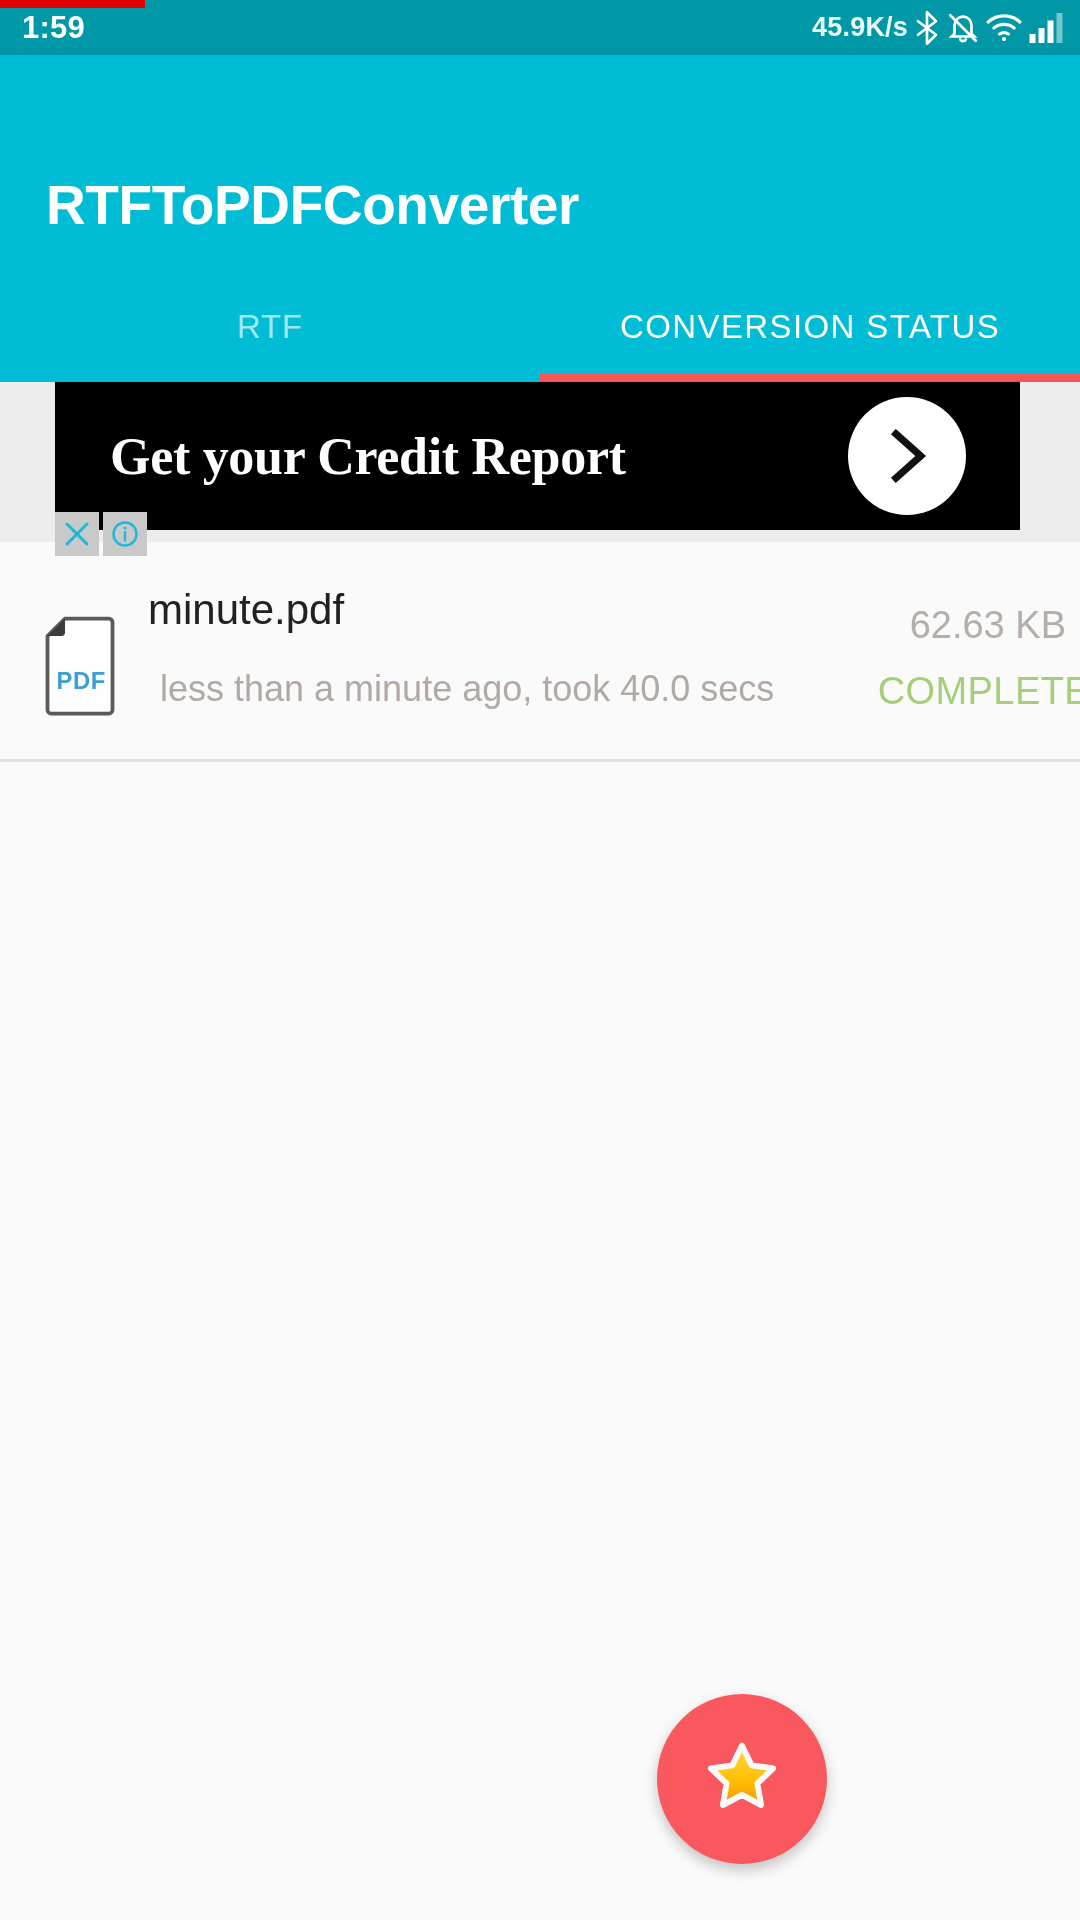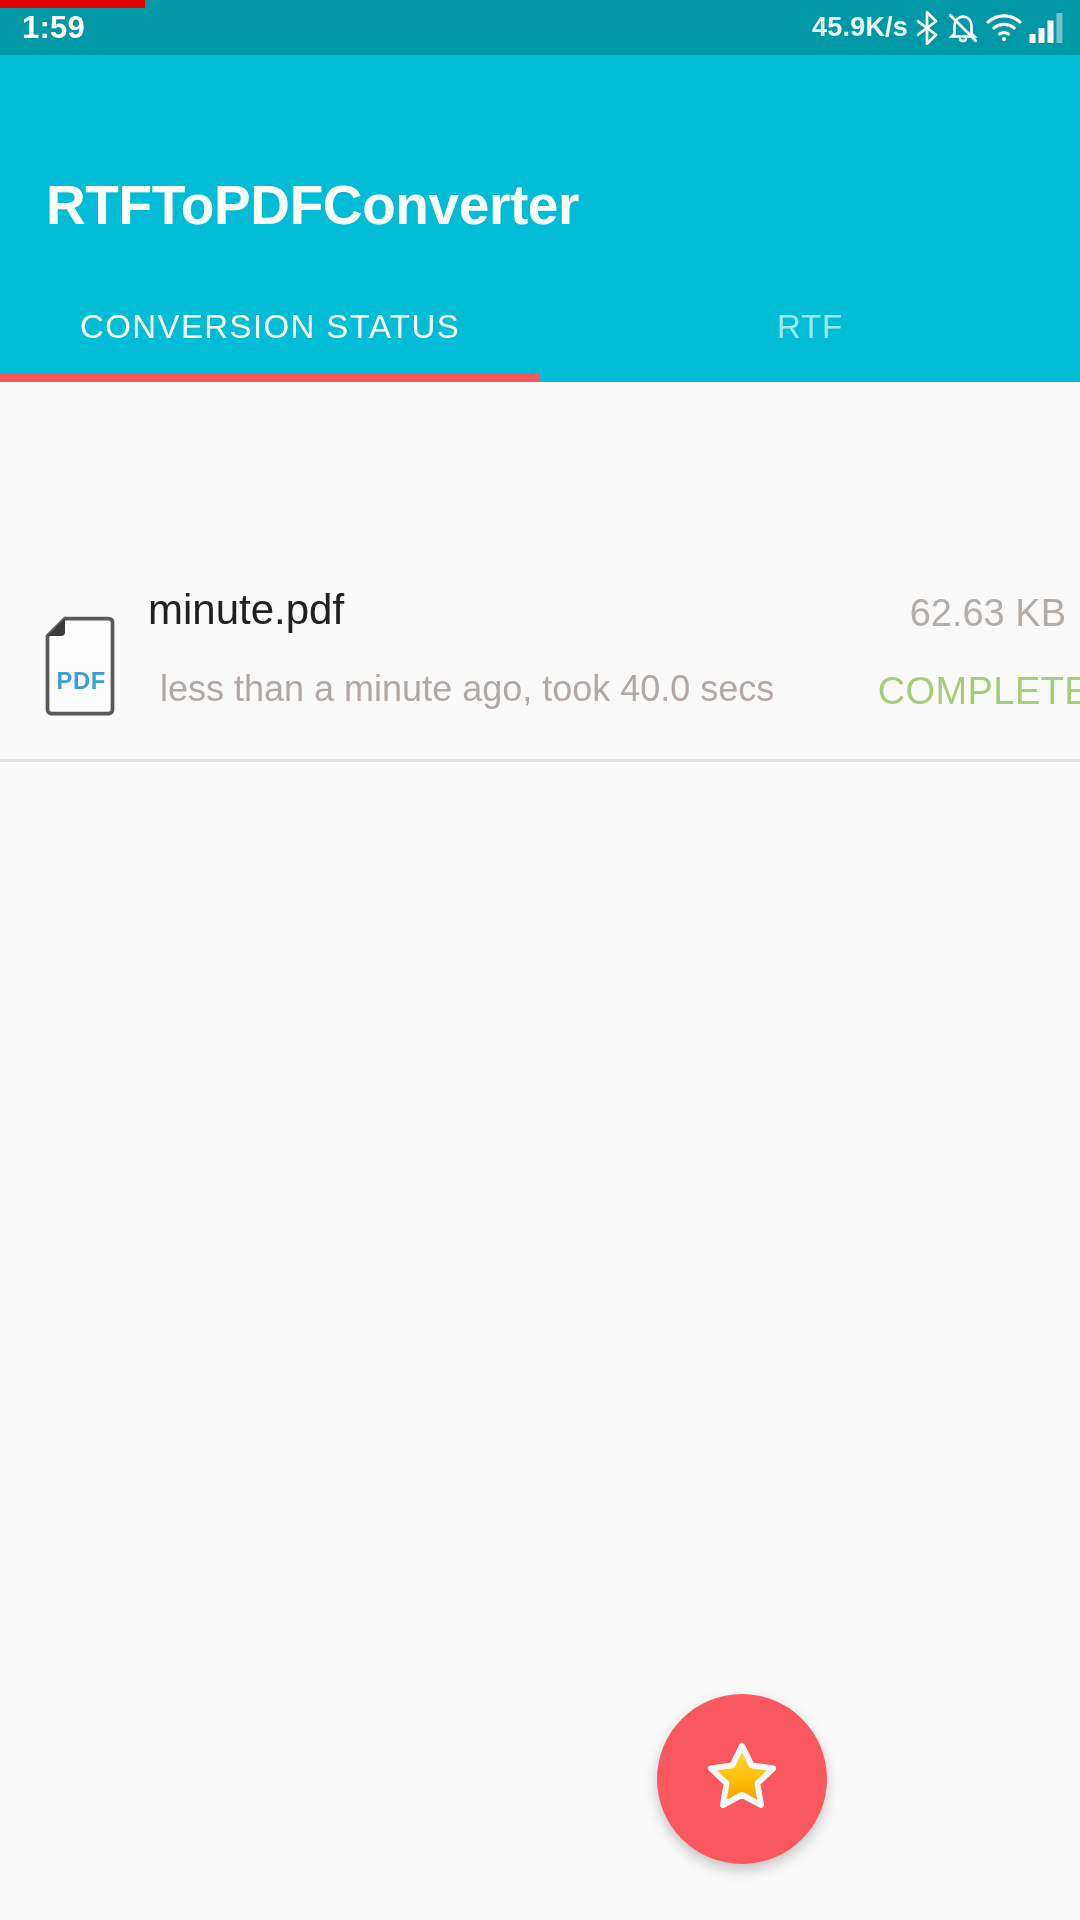--- a/index.html
+++ b/index.html
@@ -94,21 +94,21 @@
   .row .file-icon{ top:50px; }
   .f-name{
     position:absolute; left:148px; top:44px;
     font-size:42px; color:#212121; font-weight:400;
   }
   .f-sub{
     position:absolute; left:160px; top:126px;
     font-size:36px; color:#B3A9A4;
   }
   .f-size{
-    position:absolute; right:14px; top:50px;
+    position:absolute; right:14px; top:62px;
     font-size:38px; color:#B5ADA8;
   }
   .f-status{
     position:absolute; right:-10px; top:128px;
     font-size:38px; color:#A5CE7A; letter-spacing:.4px;
   }
 
   
   .fab{
     position:absolute; right:62px; bottom:56px;
@@ -159,30 +159,55 @@
           <rect x="19" y="0" width="4" height="20" fill="#FFFFFF" opacity="0.45"></rect>
         </svg>
       </span>
     </div>
   </div>
 
   <div class="appbar">
     <div class="app-title">RTFToPDFConverter</div>
 
     <div class="tabs">
+      <div class="tab inactive">
+        <span class="tab-label">RTF</span>
+      </div>
       <div class="tab active">
         <span class="tab-label">CONVERSION STATUS</span>
         <span class="tab-indicator"></span>
       </div>
-      <div class="tab inactive">
-        <span class="tab-label">RTF</span>
-      </div>
-    </div>
-  </div>
-
+    </div>
+  </div>
+
+  <div class="ad-zone">
+    <div class="ad-banner">
+      <div class="ad-text">Get your Credit Report</div>
+      <div class="ad-arrow">
+        <svg width="66" height="66" viewBox="0 0 24 24" fill="none" stroke="#111111" stroke-width="2.6" stroke-linecap="square" stroke-linejoin="miter">
+          <polyline points="8,4 17,12 8,20"></polyline>
+        </svg>
+      </div>
+    </div>
+    <div class="ad-controls">
+      <div class="ad-ctl">
+        <svg width="30" height="30" viewBox="0 0 24 24" fill="none" stroke="#1CB9D6" stroke-width="2.4" stroke-linecap="round">
+          <line x1="4" y1="4" x2="20" y2="20"></line>
+            <line x1="20" y1="4" x2="4" y2="20"></line>
+        </svg>
+      </div>
+      <div class="ad-ctl">
+        <svg width="30" height="30" viewBox="0 0 24 24" fill="none" stroke="#1CB9D6" stroke-width="1.9">
+          <circle cx="12" cy="12" r="9.2"></circle>
+          <line x1="12" y1="10.5" x2="12" y2="17" stroke-linecap="round"></line>
+          <circle cx="12" cy="7.3" r="1.15" fill="#1CB9D6" stroke="none"></circle>
+        </svg>
+      </div>
+    </div>
+  </div>
 
   <div class="list">
     <div class="row">
 
       <span class="file-icon">
         <svg width="80" height="100" viewBox="0 0 64 80">
           <path d="M20 2 H55 a3 3 0 0 1 3 3 V75 a3 3 0 0 1 -3 3 H9 a3 3 0 0 1 -3 -3 V16 Z" fill="#FDFDFD" stroke="#5A5A5A" stroke-width="3"></path>
           <path d="M20 2 L6 16 H17 a3 3 0 0 0 3 -3 Z" fill="#3C3C3C"></path>
           <text x="33" y="58" font-family="Liberation Sans, sans-serif" font-size="19" font-weight="700" fill="#3E9FD0" text-anchor="middle" letter-spacing="0.5">PDF</text>
         </svg>

